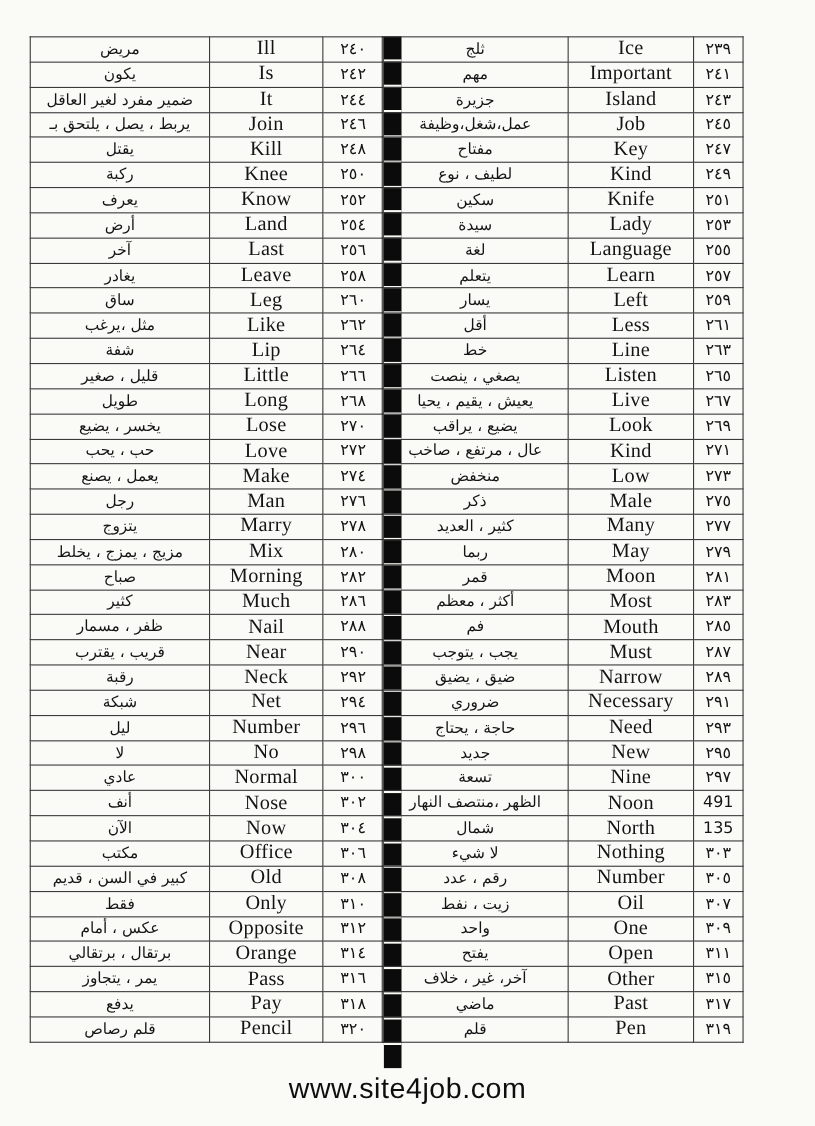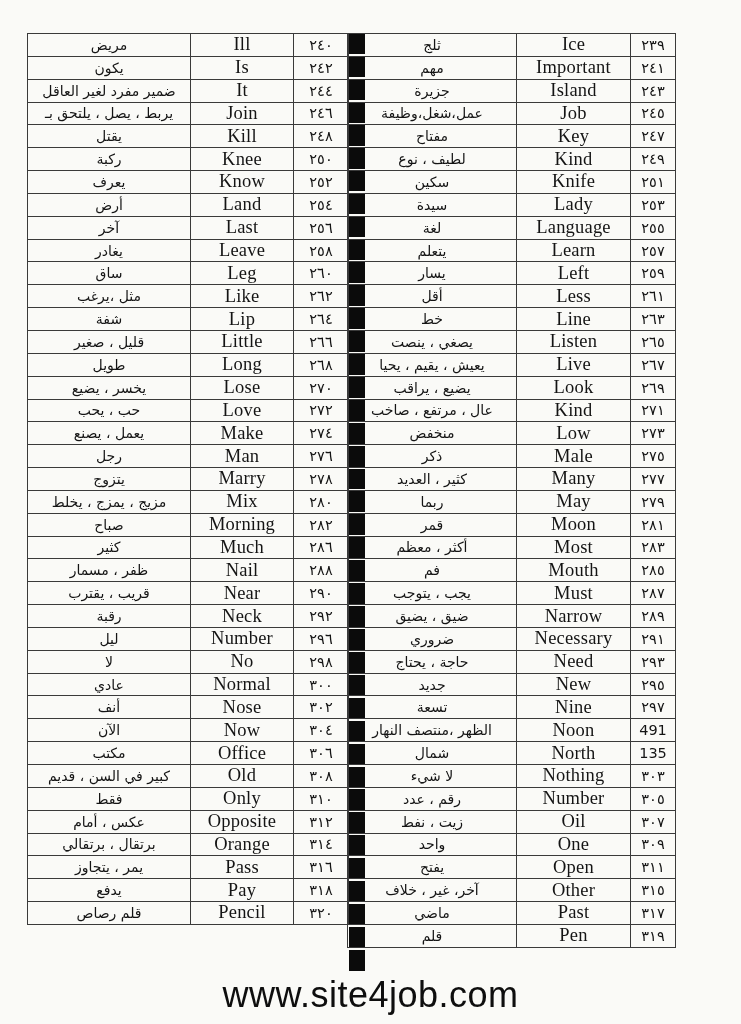--- a/index.html
+++ b/index.html
@@ -40,21 +40,21 @@
   .bar-seg{
     flex:1;background:var(--bar);
     border-bottom:2px solid var(--page-bg);
     box-sizing:border-box;
   }
   .bar-seg:last-child{border-bottom:none;}
   .footer{
     position:absolute;left:0;right:0;top:974px;
     text-align:center;
     font-family:"Liberation Sans","DejaVu Sans",sans-serif;
-    font-size:36px;color:#0e0e0e;letter-spacing:0.5px;
+    font-size:26px;color:#0e0e0e;letter-spacing:0.5px;
   }
 </style>
 </head>
 <body>
 
 <div class="sheet">
 
   <table class="vocab" id="left-table">
     <colgroup>
       <col style="width:163px">
@@ -186,20 +186,25 @@
           <td class="c-arabic" dir="rtl">قريب ، يقترب</td>
           <td class="c-english">Near</td>
           <td class="c-number">٢٩٠</td>
         </tr>
         <tr>
           <td class="c-arabic" dir="rtl">رقبة</td>
           <td class="c-english">Neck</td>
           <td class="c-number">٢٩٢</td>
         </tr>
         <tr>
+          <td class="c-arabic" dir="rtl">شبكة</td>
+          <td class="c-english">Net</td>
+          <td class="c-number">٢٩٤</td>
+        </tr>
+        <tr>
           <td class="c-arabic" dir="rtl">ليل</td>
           <td class="c-english">Number</td>
           <td class="c-number">٢٩٦</td>
         </tr>
         <tr>
           <td class="c-arabic" dir="rtl">لا</td>
           <td class="c-english">No</td>
           <td class="c-number">٢٩٨</td>
         </tr>
         <tr>

